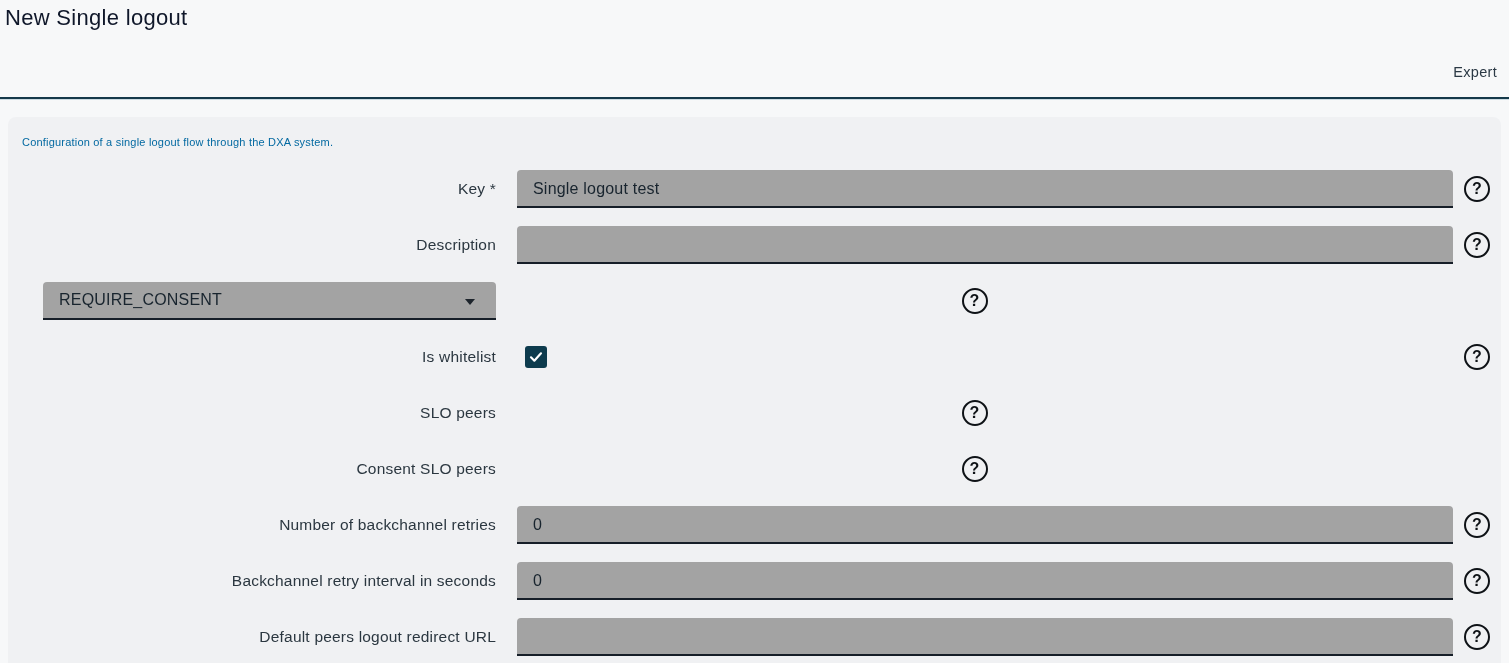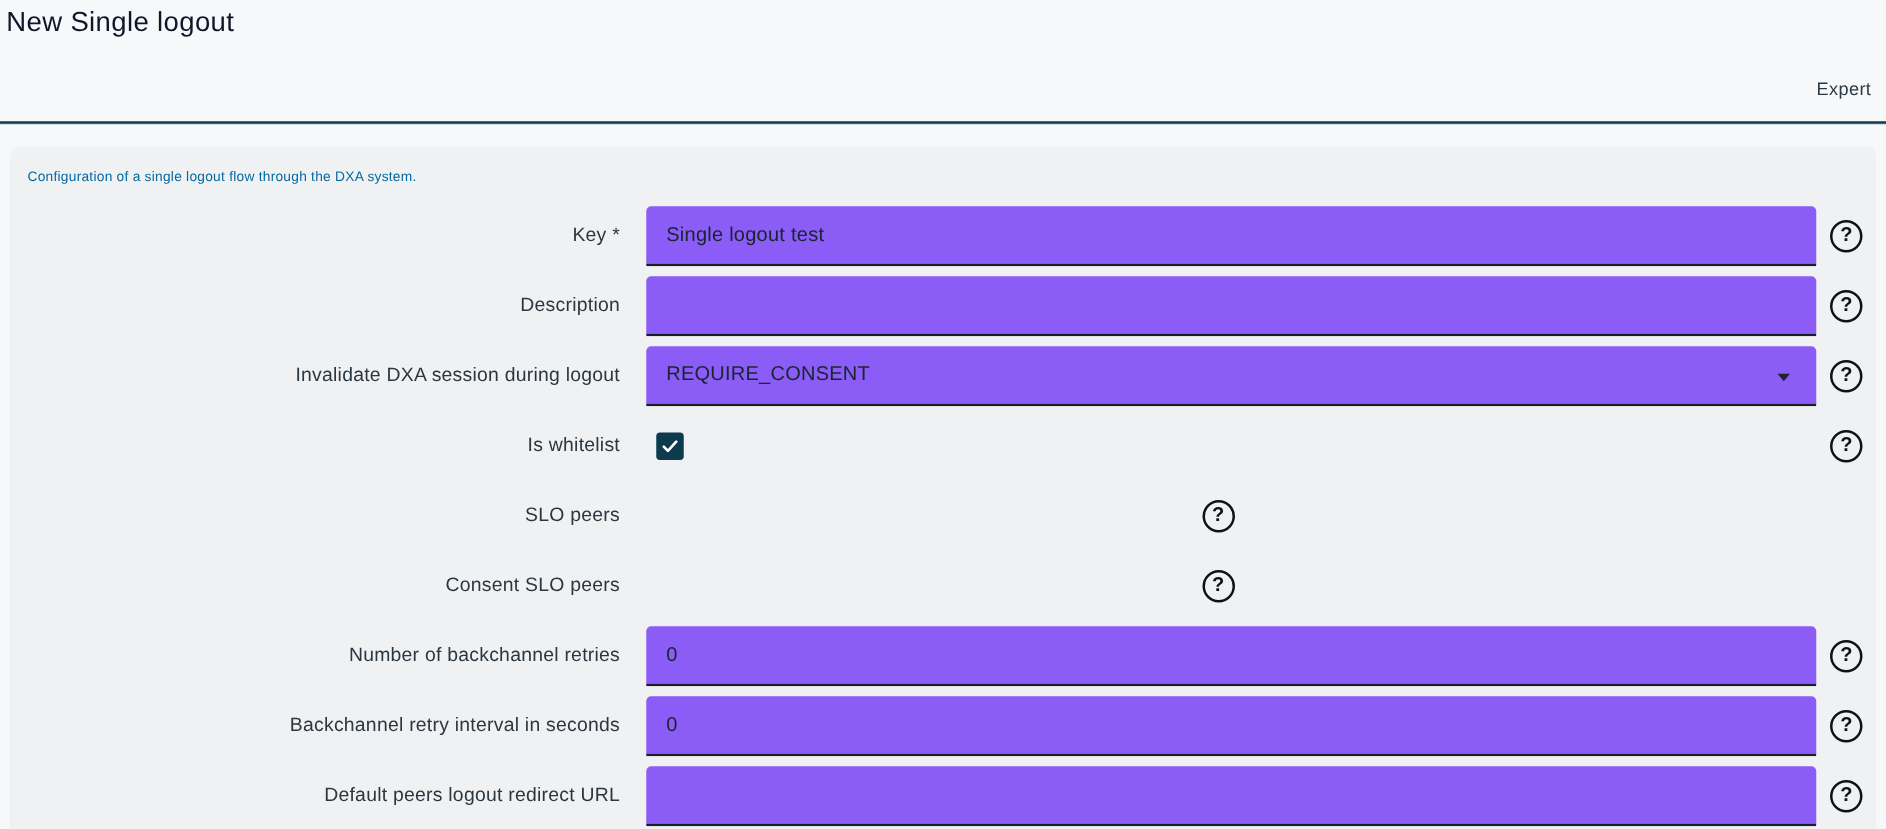--- a/index.html
+++ b/index.html
@@ -69,22 +69,22 @@
   }
   .control-cell {
     margin-left: 21px;
     position: relative;
     height: 38px;
     display: flex;
     align-items: center;
   }
   .field {
     width: 100%;
-    height: 48px;
-    background: #8b5cf6;
+    height: 38px;
+    background: #a3a3a3;
     border: none;
     border-bottom: 2px solid #161e28;
     border-radius: 4px 4px 0 0;
     padding: 0 30px 0 16px;
     font-family: "Liberation Sans", sans-serif;
     font-size: 16px;
     letter-spacing: 0.2px;
     color: #18242e;
     outline: none;
     display: flex;
@@ -164,21 +164,20 @@
       <div class="form-row">
         <label class="row-label">Description</label>
         <div class="control-cell">
           <input class="field" type="text" value="" style="">
         </div>
         <div class="help-cell">
           <span class="help-icon">?</span>
         </div>
       </div>
       <div class="form-row">
-        <label class="row-label">Invalidate DXA session during logout</label>
         <div class="control-cell">
           <div class="field select-field">
             <span>REQUIRE_CONSENT</span>
             <span class="caret"></span>
           </div>
         </div>
         <div class="help-cell">
           <span class="help-icon">?</span>
         </div>
       </div>

